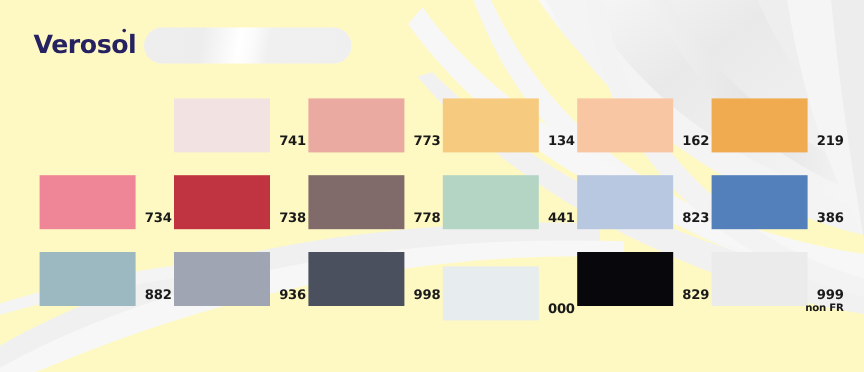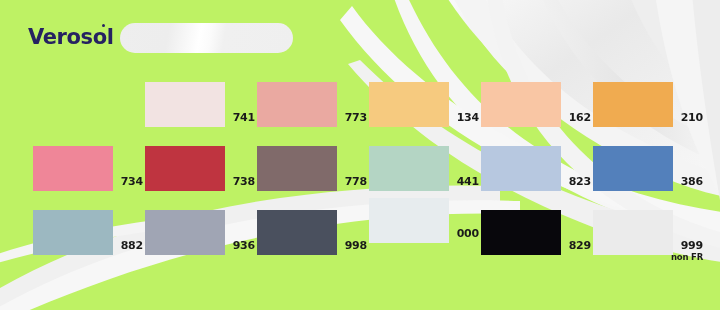--- a/index.html
+++ b/index.html
@@ -11,21 +11,21 @@
     height: 310px;
     background: #ffffff;
     font-family: "Liberation Sans", sans-serif;
     overflow: hidden;
   }
 
   #page {
     position: relative;
     width: 720px;
     height: 310px;
-    background: #bef264;
+    background: #fef9c3;
     overflow: hidden;
   }
 
   
   #bg-decor {
     position: absolute;
     left: 0; top: 0;
     width: 720px; height: 310px;
     pointer-events: none;
   }
@@ -202,21 +202,21 @@
       <div class="swatch-cell" style="left: 336px; top: 0px;">
         <div class="swatch-chip" style="background: rgb(246, 202, 127);"></div>
         <div class="swatch-label">134</div>
       </div>
       <div class="swatch-cell" style="left: 448px; top: 0px;">
         <div class="swatch-chip" style="background: rgb(249, 198, 164);"></div>
         <div class="swatch-label">162</div>
       </div>
       <div class="swatch-cell" style="left: 560px; top: 0px;">
         <div class="swatch-chip" style="background: rgb(240, 171, 80);"></div>
-        <div class="swatch-label">210</div>
+        <div class="swatch-label">219</div>
       </div>
       <div class="swatch-cell" style="left: 0px; top: 64px;">
         <div class="swatch-chip" style="background: rgb(239, 134, 152);"></div>
         <div class="swatch-label">734</div>
       </div>
       <div class="swatch-cell" style="left: 112px; top: 64px;">
         <div class="swatch-chip" style="background: rgb(191, 52, 64);"></div>
         <div class="swatch-label">738</div>
       </div>
       <div class="swatch-cell" style="left: 224px; top: 64px;">
@@ -240,21 +240,21 @@
         <div class="swatch-label">882</div>
       </div>
       <div class="swatch-cell" style="left: 112px; top: 128px;">
         <div class="swatch-chip" style="background: rgb(160, 165, 180);"></div>
         <div class="swatch-label">936</div>
       </div>
       <div class="swatch-cell" style="left: 224px; top: 128px;">
         <div class="swatch-chip" style="background: rgb(74, 80, 94);"></div>
         <div class="swatch-label">998</div>
       </div>
-      <div class="swatch-cell" style="left: 336px; top: 116px; padding-left: 16px;">
+      <div class="swatch-cell" style="left: 336px; top: 140px; padding-left: 16px;">
         <div class="swatch-chip" style="background: rgb(231, 236, 238);"></div>
         <div class="swatch-label">000</div>
       </div>
       <div class="swatch-cell" style="left: 448px; top: 128px;">
         <div class="swatch-chip" style="background: rgb(8, 7, 12);"></div>
         <div class="swatch-label">829</div>
       </div>
       <div class="swatch-cell" style="left: 560px; top: 128px;">
         <div class="swatch-chip" style="background: rgb(235, 235, 235);"></div>
         <div class="swatch-label">999</div>

